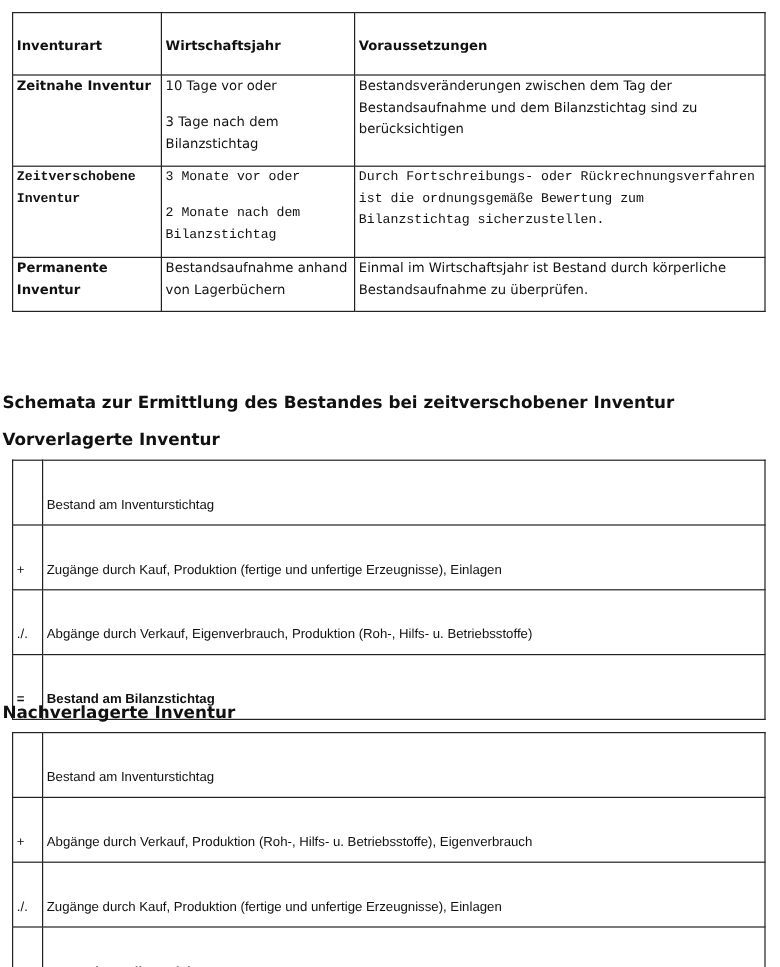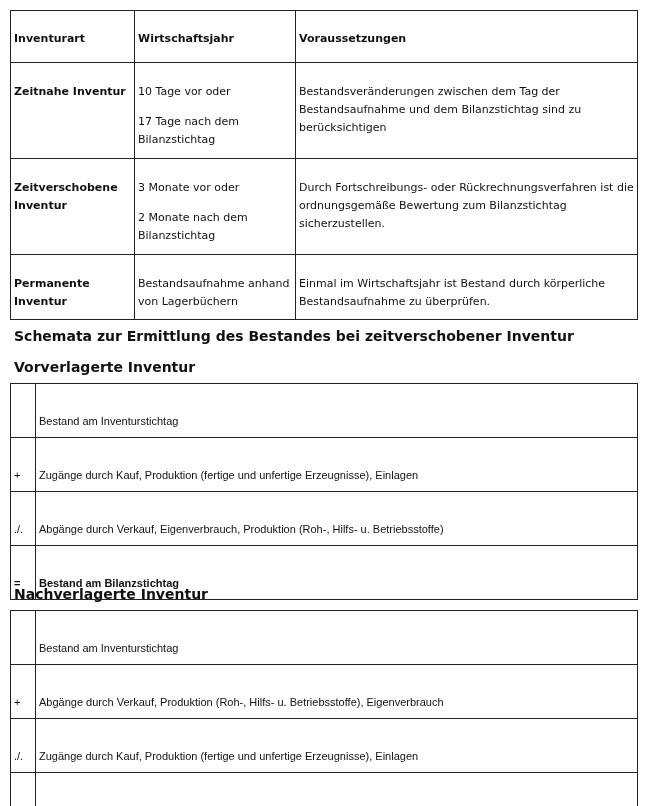--- a/index.html
+++ b/index.html
@@ -2,27 +2,27 @@
 <html><head>
 <meta charset="utf-8">
 <style>
   html, body { margin:0; padding:0; background:#ffffff; }
   body { width:650px; height:806px; position:relative; overflow:hidden;
          font-family:"DejaVu Sans","Liberation Sans",sans-serif; color:#111; }
   table { border-collapse:collapse; position:absolute; left:10px; width:628px; table-layout:fixed; }
   td, th { border:1.5px solid #222; vertical-align:top; padding:0 3px; font-size:11px; line-height:18px; text-align:left; }
   #main-table { top:10px; }
   #main-table th { font-weight:bold; height:47px; vertical-align:middle; padding-top:4px; }
-  #main-table td { padding-top:20px; }
+  #main-table td { }
   #main-table tr.r1 td { height:75px; }
-  #main-table tr.r2 td { height:75px; }
+  #main-table tr.r2 td { height:75px;font-family:Liberation Mono, monospace; }
   #main-table tr.r3 td { height:44px; }
   .bold { font-weight:bold; }
   .gap { display:block; height:12px; }
-  h2 { position:absolute; left:14px; margin:0; font-size:14px; font-weight:bold; font-family:"DejaVu Sans","Liberation Sans",sans-serif; }
+  h2 { position:absolute; left:2px; margin:0; font-size:14px; font-weight:bold; font-family:"DejaVu Sans","Liberation Sans",sans-serif; }
   #h-schemata { top:328px; }
   #h-vor { top:359px; }
   #h-nach { top:586px; }
   .schema td { height:46px; vertical-align:bottom; padding-bottom:7px; font-family:"Liberation Sans","DejaVu Sans",sans-serif; font-size:11px; }
   .schema td.sym { width:18px; }
   #vor-table { top:383px; }
   #nach-table { top:610px; }
 </style>
 </head>
 <body>
@@ -37,21 +37,21 @@
       <tr>
     <th>Inventurart</th>
     <th>Wirtschaftsjahr</th>
     <th>Voraussetzungen</th>
   </tr>
   <tr class="r1">
     <td class="bold">Zeitnahe Inventur</td>
     <td>
       <span>10 Tage vor oder</span>
       <span class="gap"></span>
-      <span>17 Tage nach dem Bilanzstichtag</span>
+      <span>3 Tage nach dem Bilanzstichtag</span>
     </td>
     <td>Bestandsveränderungen zwischen dem Tag der Bestandsaufnahme und dem Bilanzstichtag sind zu berücksichtigen</td>
   </tr>
   <tr class="r2">
     <td class="bold">Zeitverschobene Inventur</td>
     <td>
       <span>3 Monate vor oder</span>
       <span class="gap"></span>
       <span>2 Monate nach dem Bilanzstichtag</span>
     </td>

